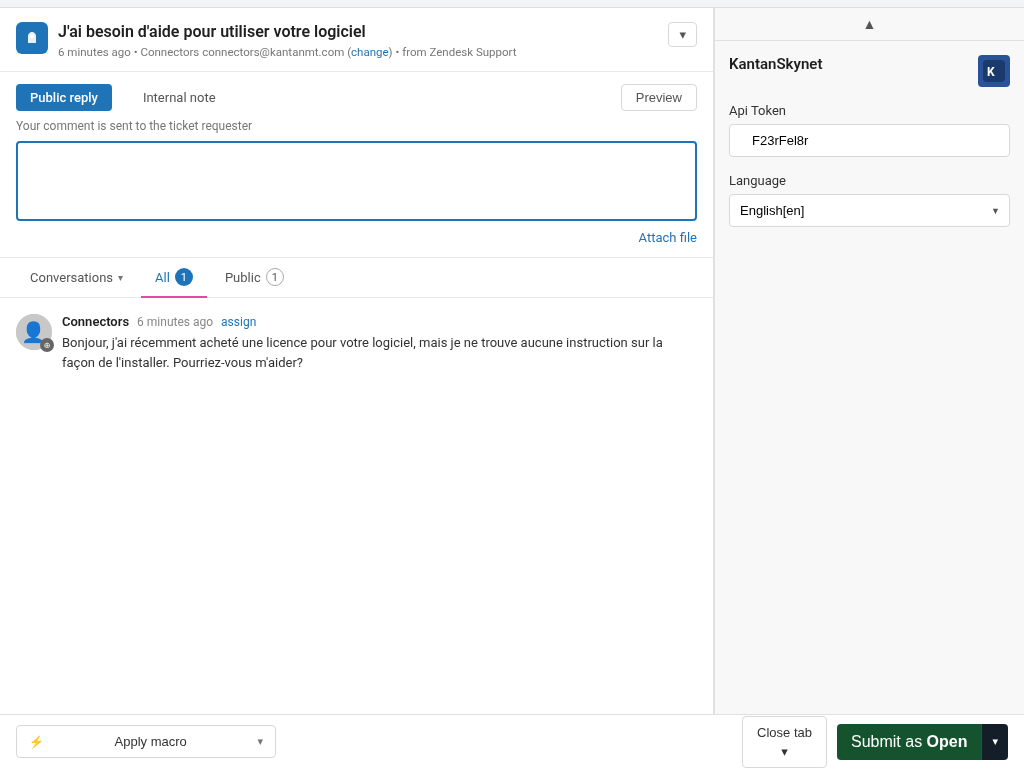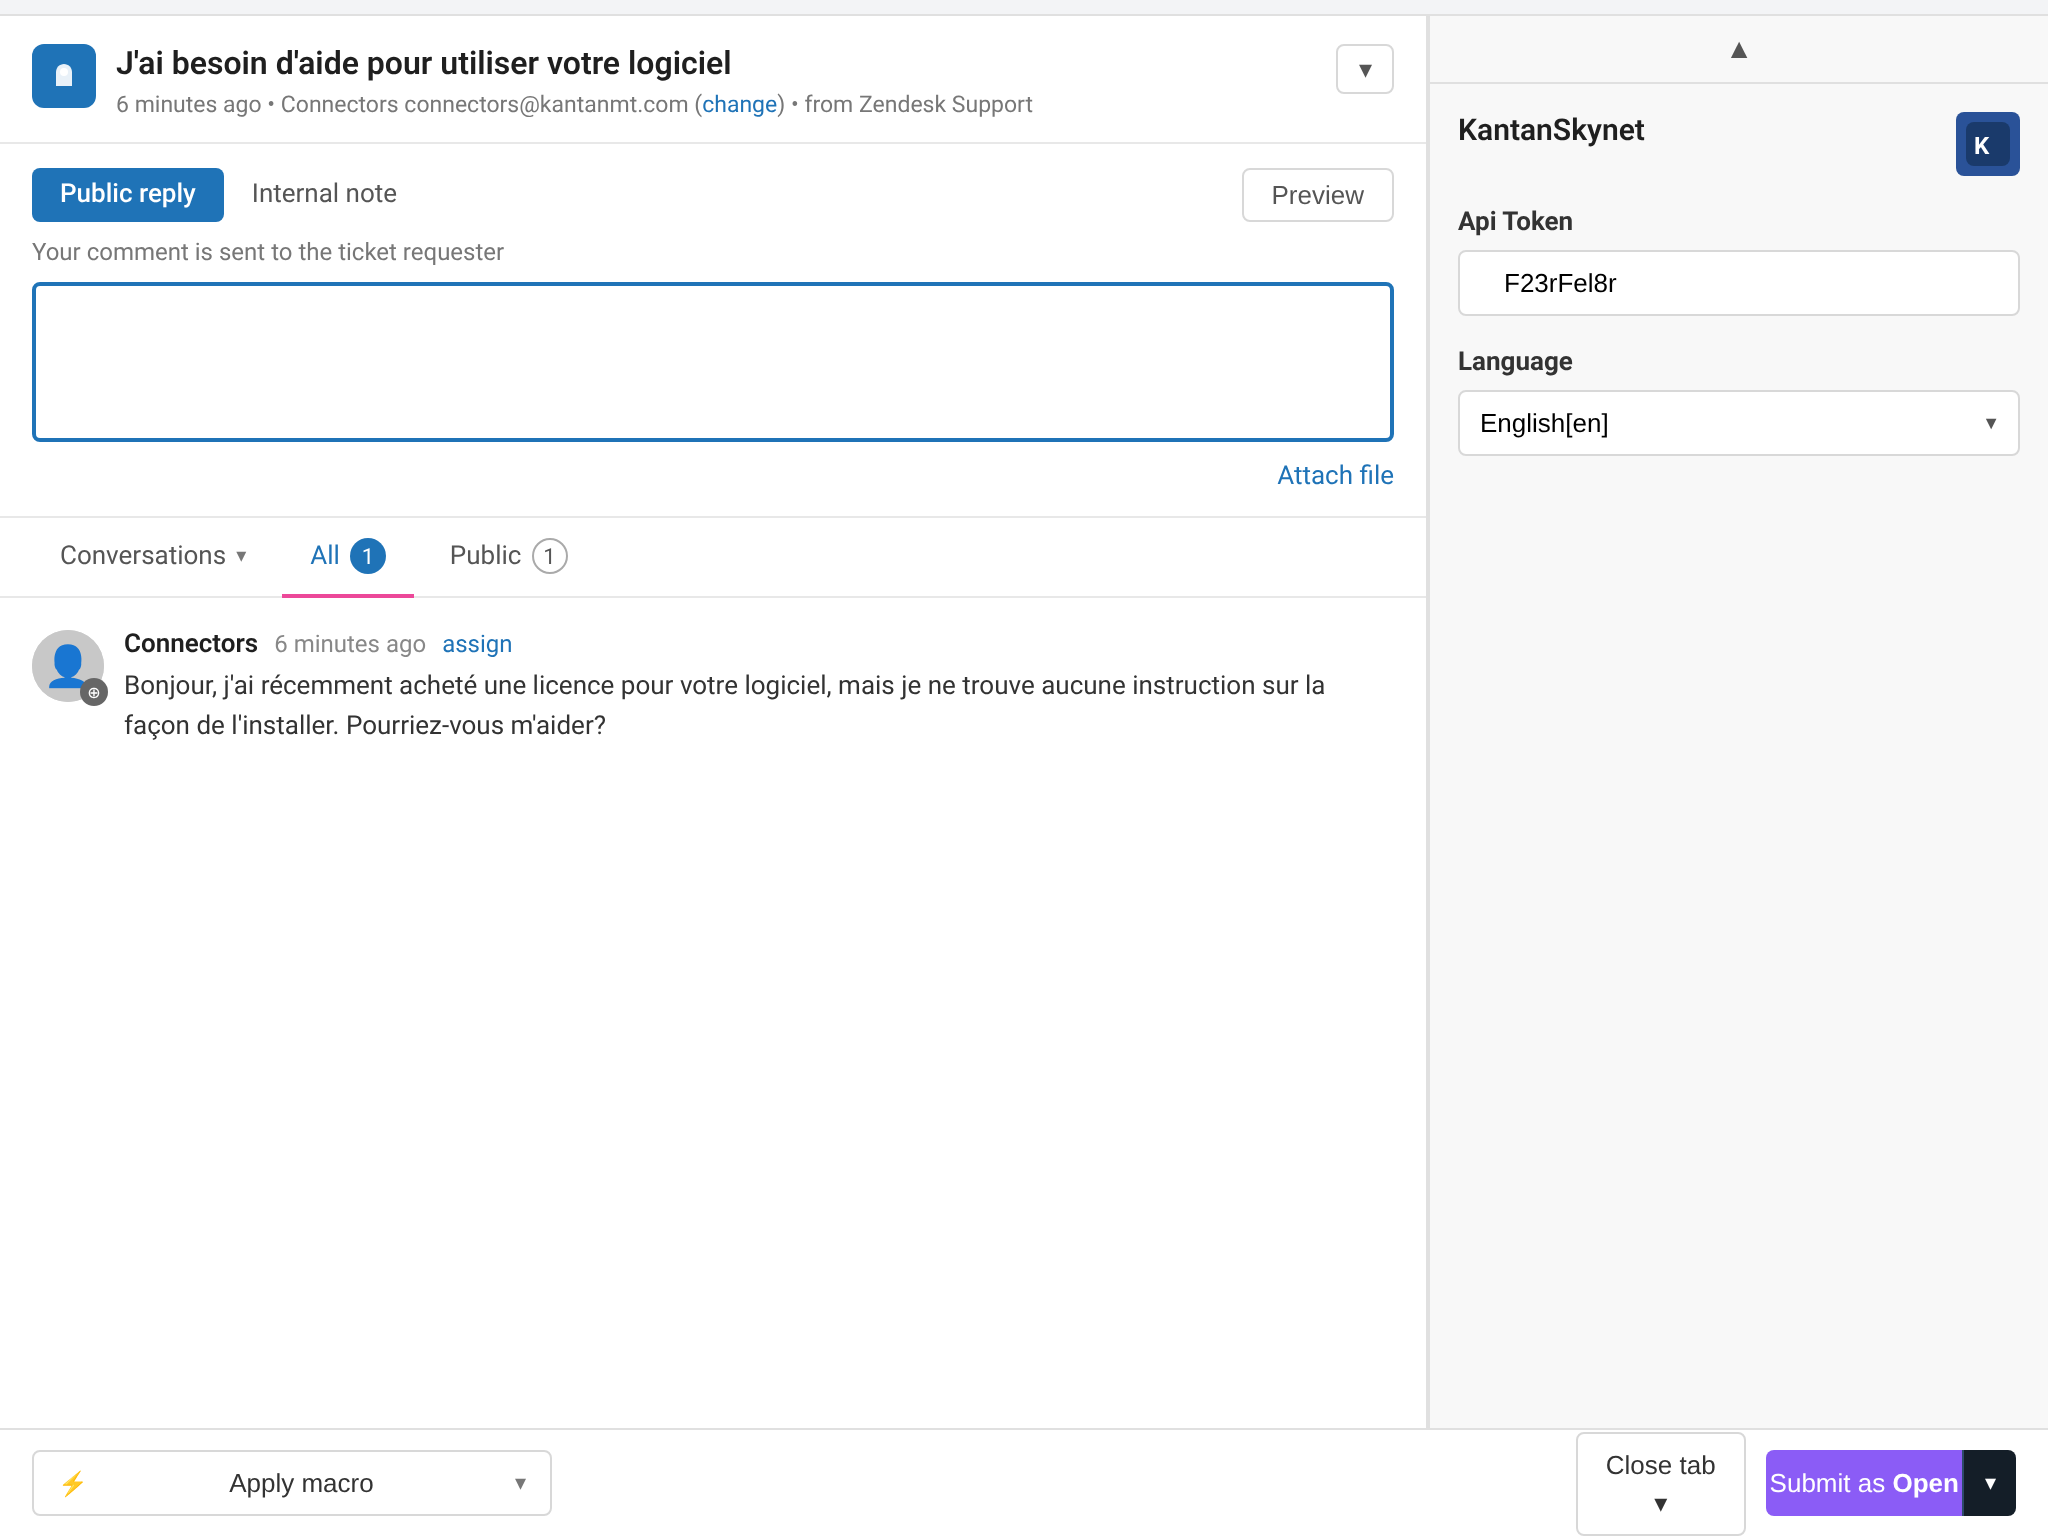--- a/index.html
+++ b/index.html
@@ -81,21 +81,21 @@
 
     
     .reply-section {
       padding: 12px 16px;
       border-bottom: 1px solid #e8e8e8;
     }
 
     .reply-tabs {
       display: flex;
       align-items: flex-start;
-      gap: 0;
+      gap: 17px;
       margin-bottom: 8px;
     }
 
     .reply-tab {
       padding: 6px 14px;
       font-size: 13px;
       cursor: pointer;
       border-radius: 4px;
       color: #555;
     }
@@ -351,21 +351,21 @@
       font-size: 10px;
       font-weight: bold;
     }
 
     .form-group {
       margin-bottom: 16px;
     }
 
     .form-label {
       font-size: 13px;
-      font-weight: 700;
+      font-weight: 400;
       color: #333;
       margin-bottom: 6px;
       display: block;
     }
 
     .form-input {
       width: 100%;
       border: 1px solid #d8d8d8;
       border-radius: 4px;
       padding: 8px 22px;
@@ -470,25 +470,25 @@
     }
 
     .submit-group {
       display: flex;
       align-items: stretch;
       border-radius: 4px;
       overflow: hidden;
     }
 
     .submit-main {
-      background: #8b5cf6;
+      background: #14532d;
       color: white;
       border: none;
-      padding: 9px 2px;
-      font-size: 13px;
+      padding: 9px 14px;
+      font-size: 16px;
       cursor: pointer;
       font-weight: 500;
     }
 
     .submit-main .open-text {
       font-weight: 700;
     }
 
     .submit-dropdown {
       background: #141e28;

